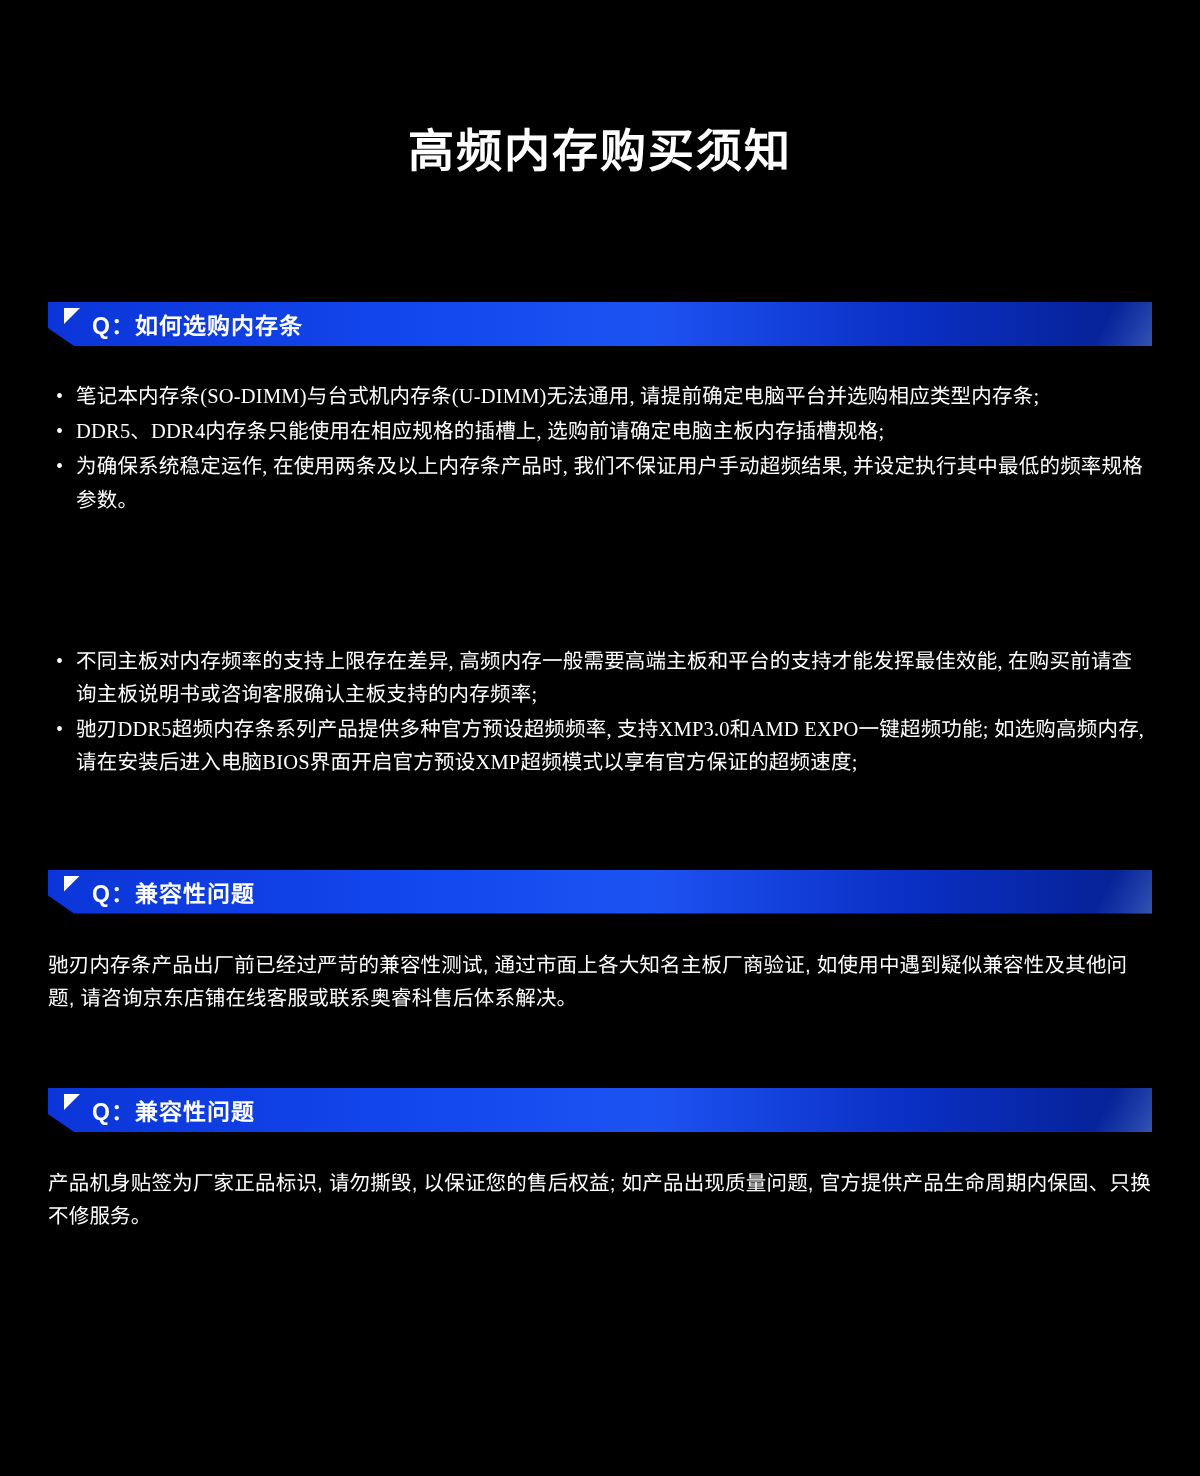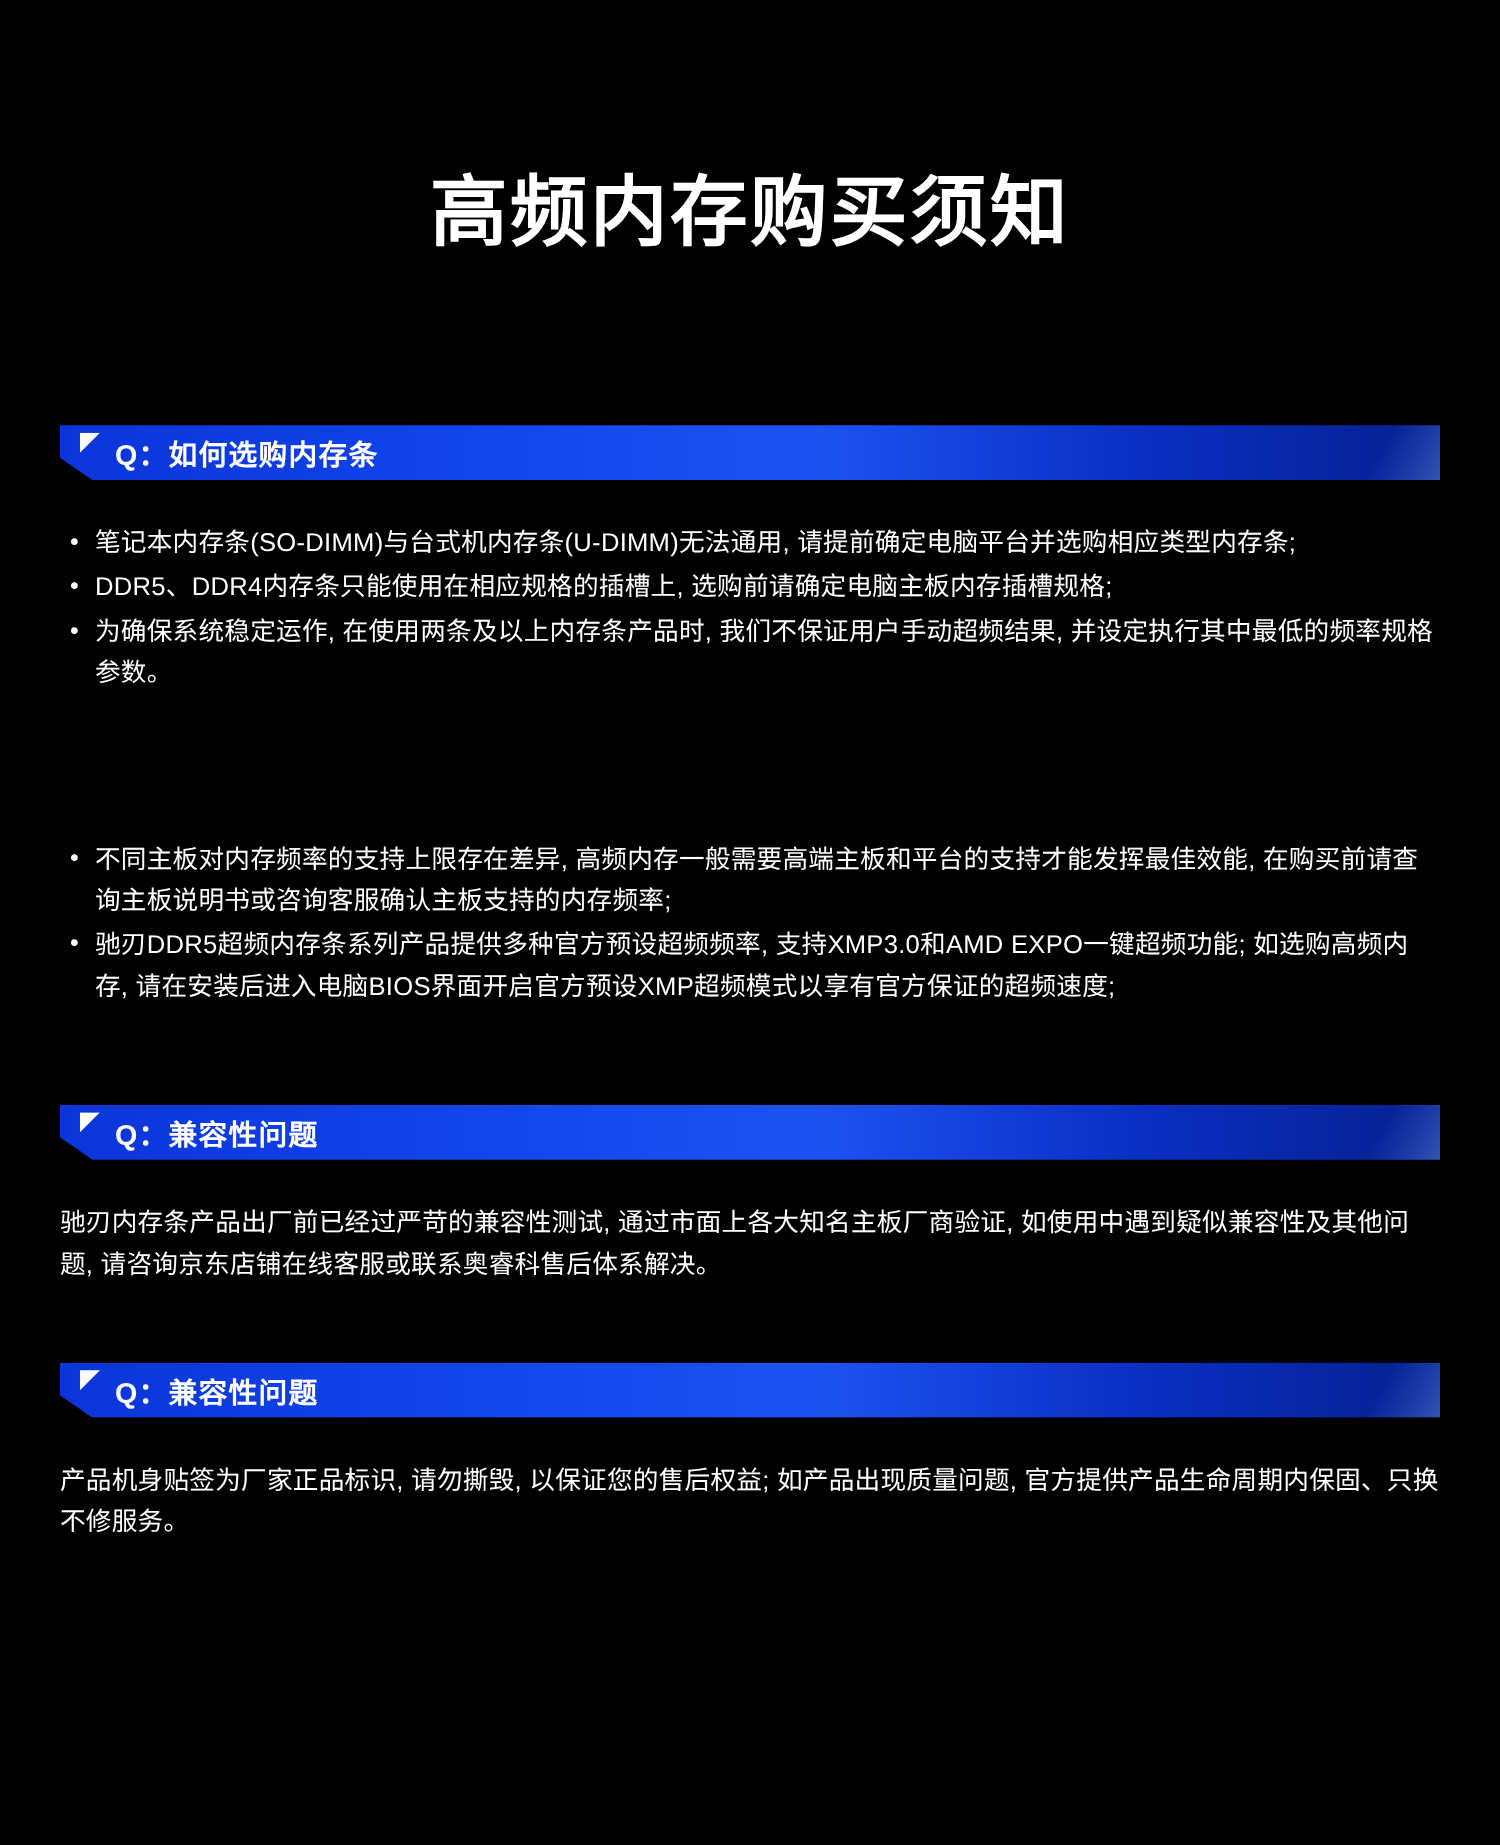--- a/index.html
+++ b/index.html
@@ -20,31 +20,31 @@
   .page {
     width: 1200px;
     min-height: 1476px;
     padding: 0;
     position: relative;
   }
 
   
   .page-title {
     text-align: center;
-    font-size: 62px;
+    font-size: 46px;
     font-weight: 700;
     letter-spacing: 2px;
     color: #ffffff;
     padding-top: 96px;
     line-height: 1.05;
   }
 
   
   .section {
-    margin: 4px 48px;
+    margin: 16px 48px;
   }
   .qa-block {
     margin-top: 0;
   }
 
   .bar {
     position: relative;
     height: 44px;
     display: flex;
     align-items: center;
@@ -92,20 +92,21 @@
   }
   .bullet-list {
     list-style: none;
     margin: 0;
     padding: 0;
   }
   .bullet-list li {
     position: relative;
     padding-left: 28px;
     margin-bottom: 2px;
+    font-family: Liberation Serif, serif;
   }
   .bullet-list li::before {
     content: "•";
     position: absolute;
     left: 8px;
     top: 0;
     color: #ffffff;
     font-size: 20px;
     line-height: 1.62;
   }

